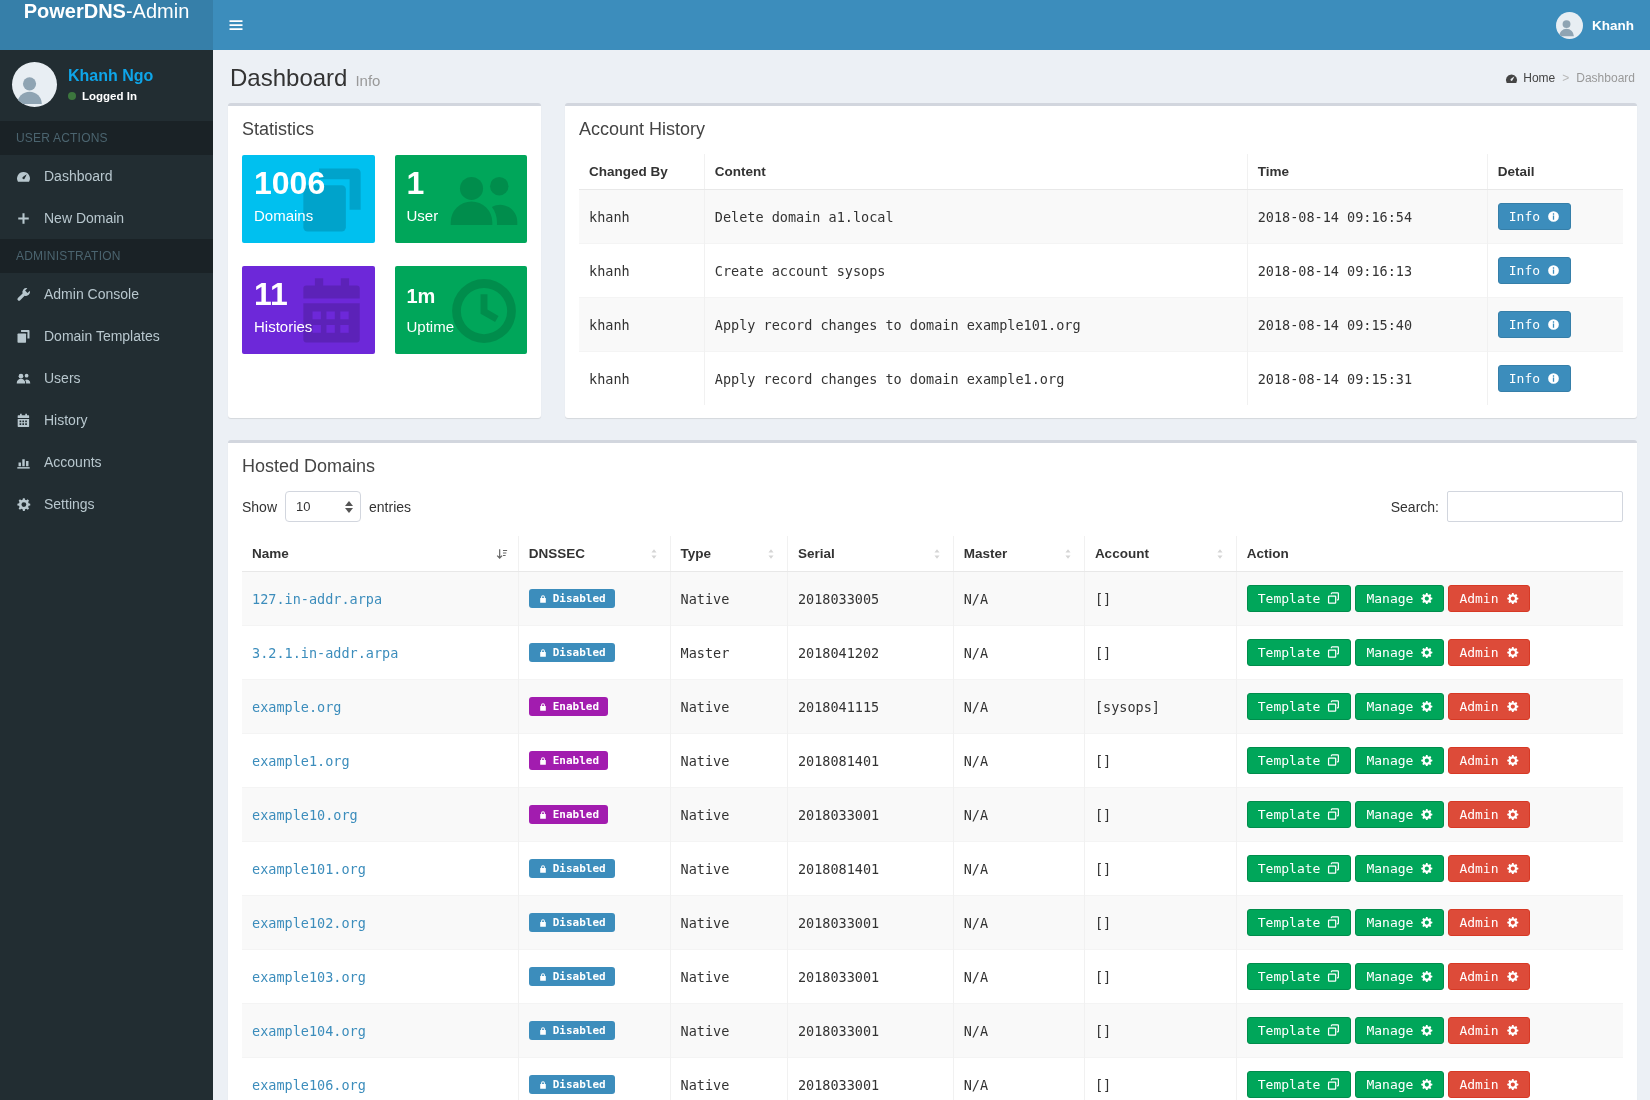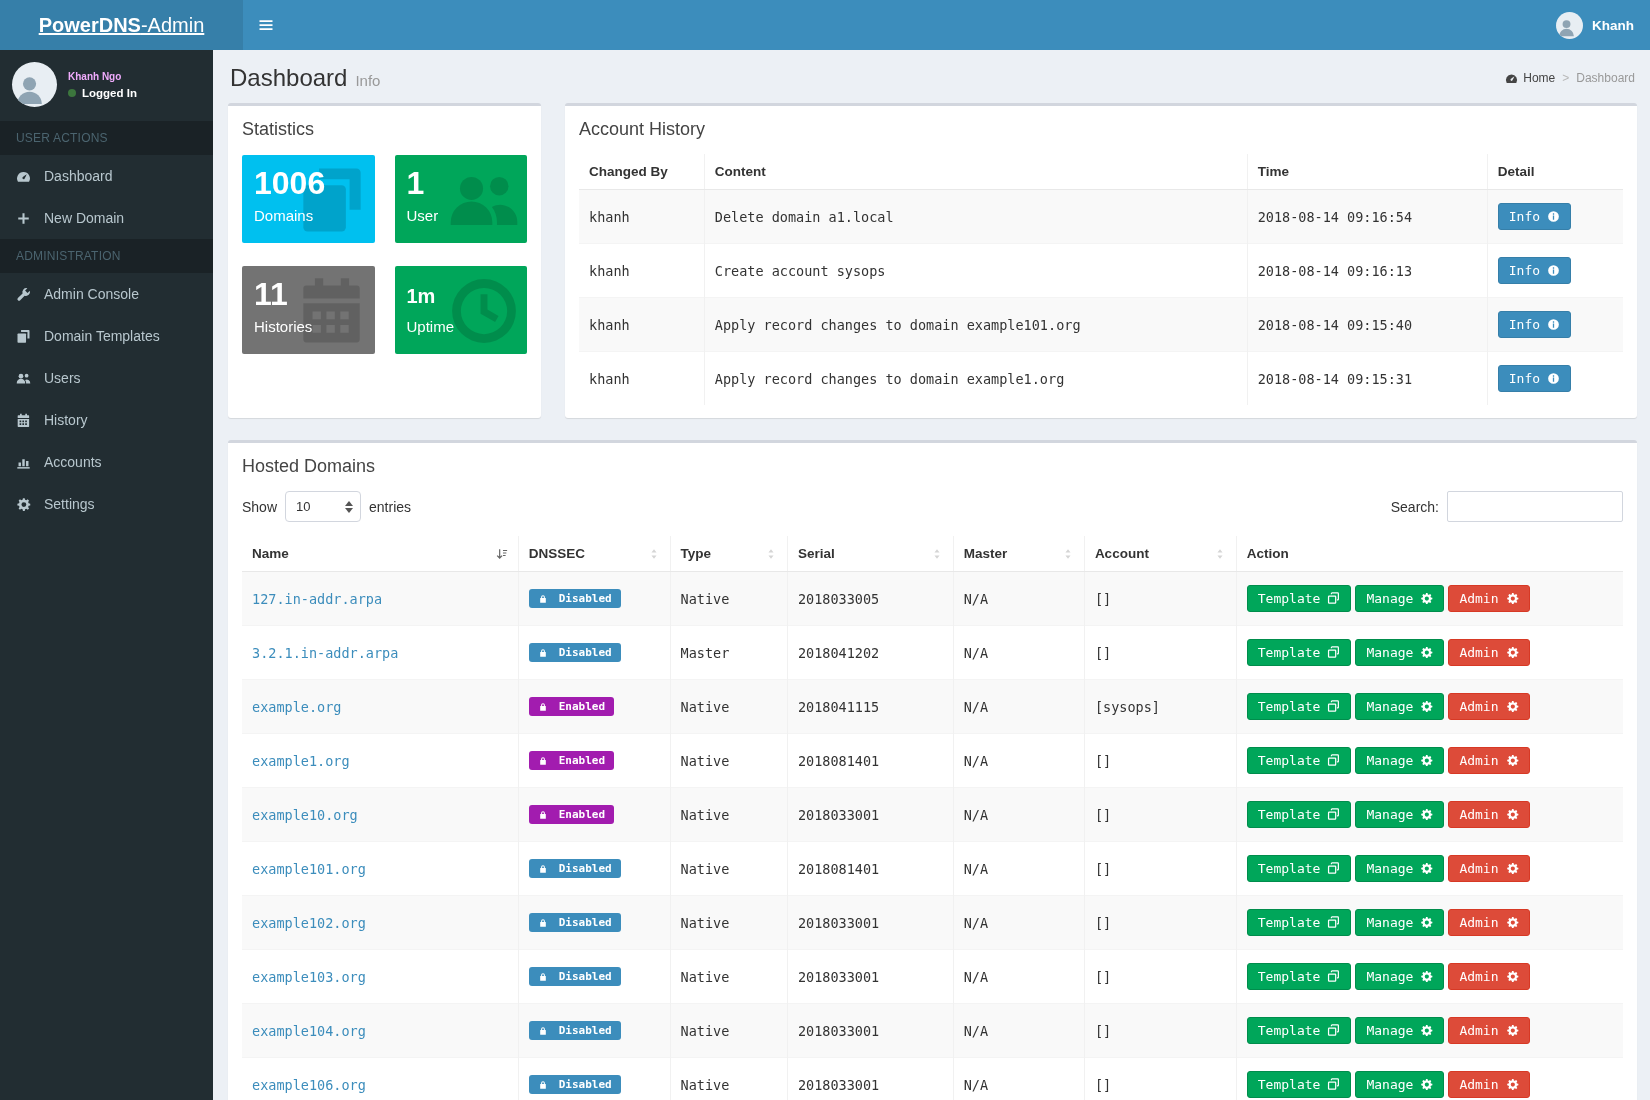--- a/index.html
+++ b/index.html
@@ -5,34 +5,34 @@
   * { box-sizing: border-box; }
   html,body { margin:0; padding:0; overflow:hidden; }
   body {
     width:1650px; height:1100px;
     font-family:"Liberation Sans", sans-serif;
     font-size:14px; color:#333; background:#ecf0f5;
   }
 
   
   .navbar { position:fixed; top:0; left:0; right:0; height:50px; background:#3c8dbc; display:flex; align-items:stretch; z-index:20; }
-  .brand { width:243px; background:#367fa9; color:#fff; font-size:20px; display:flex; align-items:center; justify-content:center; white-space:pre;text-decoration:underline; }
+  .brand { width:213px; background:#367fa9; color:#fff; font-size:20px; display:flex; align-items:flex-start; justify-content:center; white-space:pre; }
   .brand b { font-weight:700; }
   .hamburger { width:46px; display:flex; align-items:center; justify-content:center; color:#fff; cursor:pointer; }
   .hamburger svg { width:16px; height:16px; }
   .nav-user { margin-left:auto; display:flex; align-items:center; gap:9px; padding:0 16px; color:#fff; font-size:13.5px; font-weight:600; cursor:pointer; }
   .avatar { border-radius:50%; background:#e8eef3; color:#8fa4b3; overflow:hidden; display:flex; align-items:flex-end; justify-content:center; }
   .avatar.sm { width:27px; height:27px; }
   .avatar.lg { width:45px; height:45px; }
   .avatar svg { width:78%; height:78%; }
 
   
   .sidebar { position:fixed; top:50px; left:0; bottom:0; width:213px; background:#222d32; z-index:15; }
   .user-panel { display:flex; align-items:center; gap:11px; padding:12px 12px 14px; }
-  .user-panel .uname { color:#f0abfc; font-weight:700; font-size:10px; margin-bottom:5px; }
+  .user-panel .uname { color:#0ea5e9; font-weight:700; font-size:16px; margin-bottom:5px; }
   .user-status { display:flex; align-items:center; gap:6px; color:#fff; font-size:11.5px; font-weight:600; }
   .status-dot { width:8px; height:8px; border-radius:50%; background:#3c763d; }
   .sb-header { background:#1a2226; color:#4b646f; font-size:12px; padding:10px 16px; letter-spacing:.2px; }
   .sb-item { display:flex; align-items:center; gap:11px; padding:13px 16px; color:#b8c7ce; font-size:14px; cursor:pointer; }
   .sb-item .icon { width:17px; display:flex; }
   .sb-item svg { width:15px; height:15px; }
 
   
   .main { margin-left:213px; padding:50px 13px 0 15px; }
   .content-header { display:flex; align-items:center; justify-content:space-between; padding:14px 2px 11px;gap:12px; }
@@ -70,21 +70,21 @@
   .sort-glyph.active { color:#666; }
   .sort-glyph svg { width:12px; height:12px; }
 
   .btn { display:inline-flex; align-items:center; gap:7px; color:#fff; font-family:"DejaVu Sans Mono", monospace; font-size:13px; padding:5px 10px; border-radius:3px; border:1px solid transparent; cursor:pointer; white-space:nowrap; }
   .btn svg { width:13px; height:13px; }
   .btn-blue  { background:#3c8dbc; border-color:#367fa9; }
   .btn-green { background:#00a65a; border-color:#008d4c; }
   .btn-red   { background:#dd4b39; border-color:#d73925; }
   .btn + .btn { margin-left:4px; }
 
-  .badge { display:inline-flex; align-items:center; gap:11px; color:#fff; font-family:"DejaVu Sans Mono", monospace; font-size:11px; font-weight:700; padding:3px 9px; border-radius:3px;text-align:right; }
+  .badge { display:inline-flex; align-items:center; gap:5px; color:#fff; font-family:"DejaVu Sans Mono", monospace; font-size:11px; font-weight:700; padding:3px 9px; border-radius:3px;text-align:right; }
   .badge svg { width:10px; height:10px; }
   .badge-blue { background:#3c8dbc; }
   .badge-green { background:#a21caf; }
 
   a.domain-link { color:#3c8dbc; text-decoration:none; cursor:pointer; }
 
   .domains-card { padding:13px 14px 18px; }
   .table-controls { display:flex; justify-content:space-between; align-items:center; margin-top:14px; }
   .dt-length { display:flex; align-items:center; gap:8px; font-size:14px; color:#333; }
   .select-box { position:relative; width:76px; height:31px; border:1px solid #d2d6de; border-radius:4px; background:#fff; display:flex; align-items:center; padding:0 22px 0 10px; font-size:13px; color:#333; cursor:pointer; }
@@ -250,21 +250,21 @@
           <div class="small-box" style="background: rgb(0, 166, 90);">
             <span class="ghost-icon"><svg viewBox="0 0 16 16" fill="currentColor">
                 <circle cx="5.3" cy="5.5" r="2.5"></circle>
                 <circle cx="11.3" cy="5" r="2"></circle>
                 <path d="M.8 13.4v-.6a4.5 4.5 0 0 1 9 0v.6H.8z"></path>
                 <path d="M10.8 13.4v-.6c0-1.3-.4-2.4-1.1-3.3a3.7 3.7 0 0 1 5.5 3.2v.7h-4.4z"></path>
               </svg></span>
             <div class="value">1</div>
             <div class="label">User</div>
           </div>
-          <div class="small-box" style="background: #737373;">
+          <div class="small-box" style="background: #6d28d9;">
             <span class="ghost-icon"><svg viewBox="0 0 16 16" fill="currentColor">
                 <path d="M4.3.9h1.8v1.6h3.8V.9h1.8v1.6h1.7c.4 0 .6.3.6.6v2.2H1.8V3.1c0-.3.2-.6.6-.6h1.9V.9z"></path>
                 <path fill-rule="evenodd" d="M1.8 6.3h12.2v7.8c0 .4-.2.7-.6.7H2.4c-.4 0-.6-.3-.6-.7V6.3zm2 1.8v1.7h1.8V8.1H3.8zm3 0v1.7h1.8V8.1H6.8zm3 0v1.7h1.8V8.1H9.8zm-6 2.9v1.7h1.8V11H3.8zm3 0v1.7h1.8V11H6.8zm3 0v1.7h1.8V11H9.8z"></path>
               </svg></span>
             <div class="value">11</div>
             <div class="label">Histories</div>
           </div>
           <div class="small-box" style="background: rgb(0, 166, 90);">
             <span class="ghost-icon"><svg viewBox="0 0 16 16" fill="currentColor">
                 <path fill-rule="evenodd" d="M8 1.1a6.9 6.9 0 1 1 0 13.8A6.9 6.9 0 0 1 8 1.1zm0 1.9a5 5 0 1 0 0 10 5 5 0 0 0 0-10zm-.75 1.4h1.5v3.3l2.4 1.4-.75 1.3L7.25 8.6V4.4z"></path>

